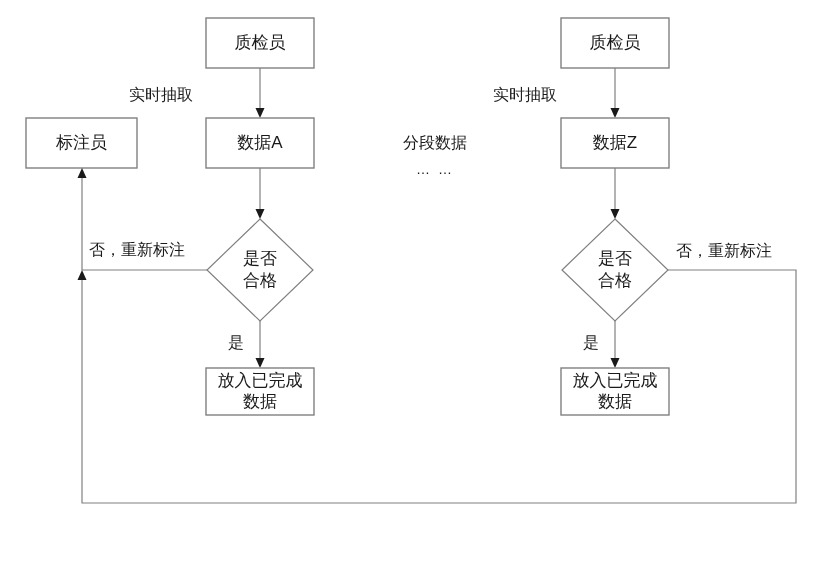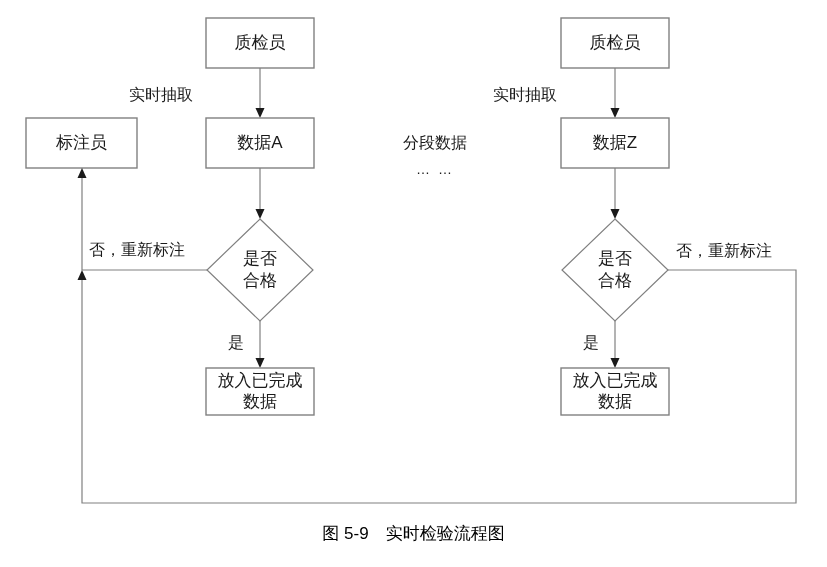--- a/index.html
+++ b/index.html
@@ -185,15 +185,14 @@
     <text class="edge-label" x="583" y="348">是</text>
 
     <g>
       <rect class="node-box" x="561" y="368" width="108" height="47"></rect>
       <text class="node-label" x="615" y="382">放入已完成</text>
       <text class="node-label" x="615" y="403">数据</text>
     </g>
 
   </svg>
 
-  <div class="caption">图 5-9 实时检验流程图</div>
 
 </div>
 
 </body></html>

